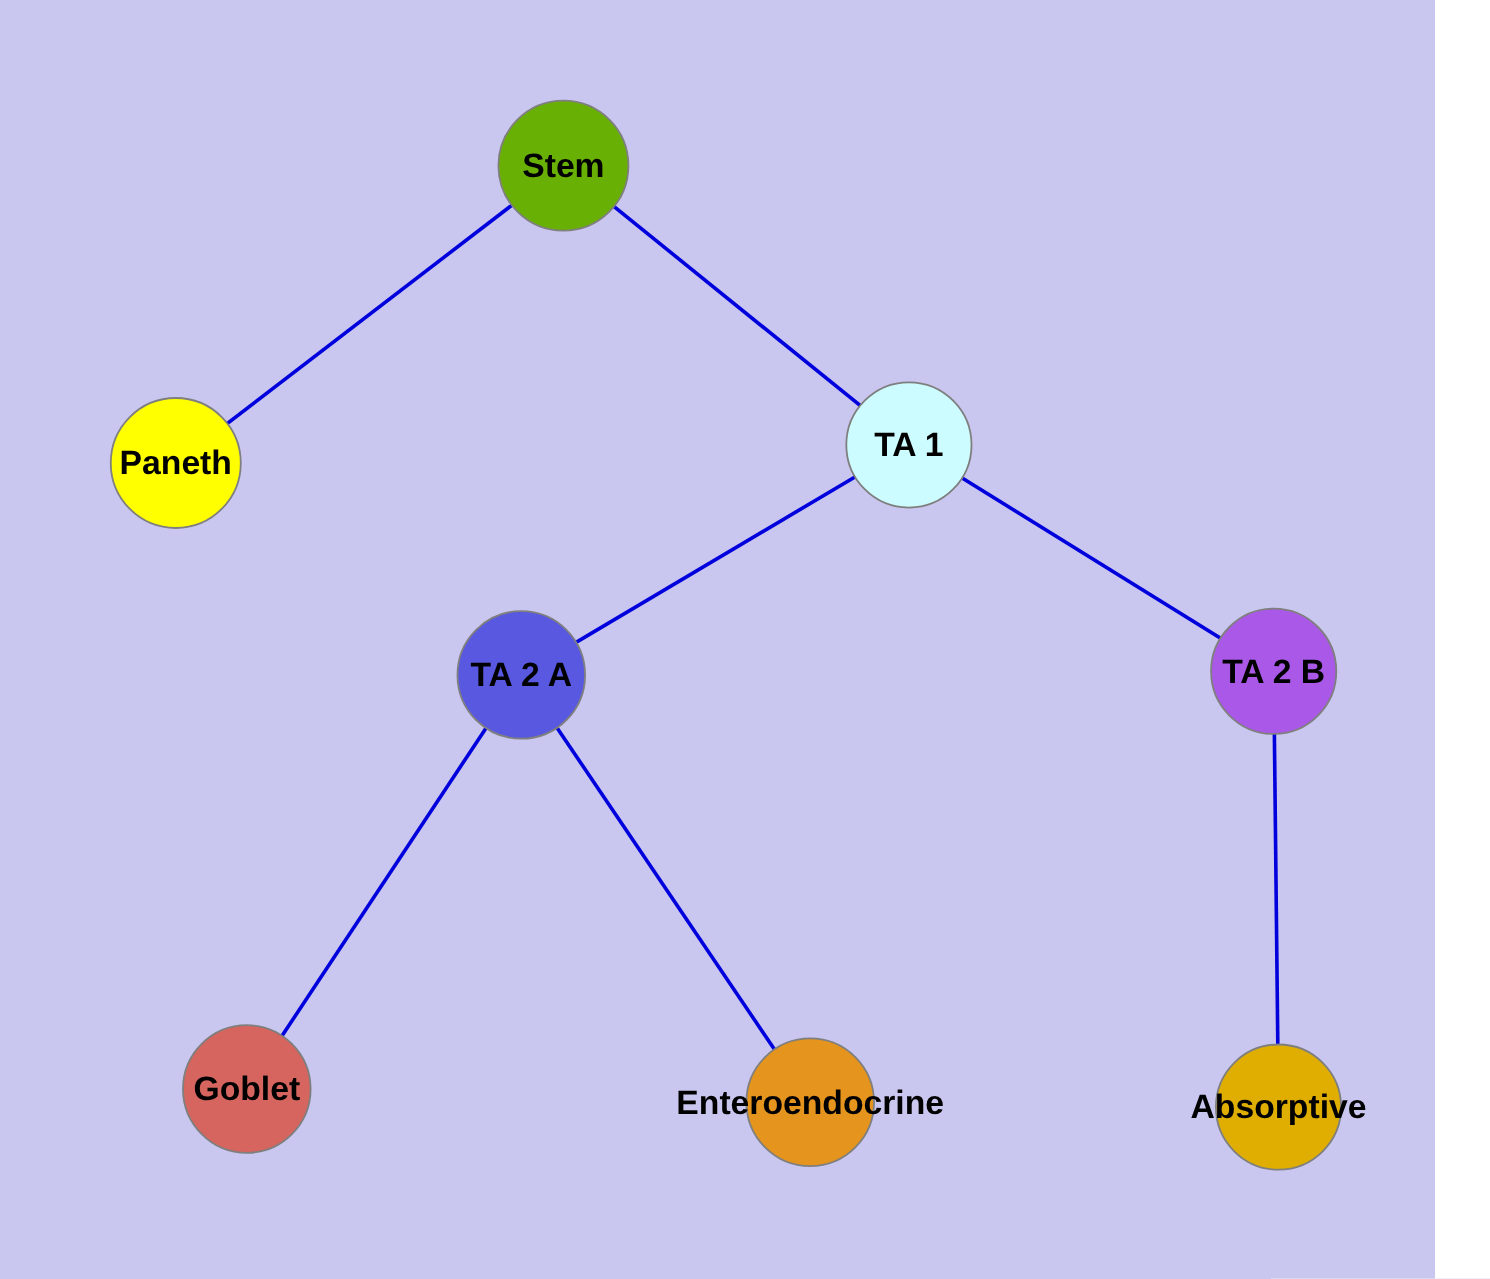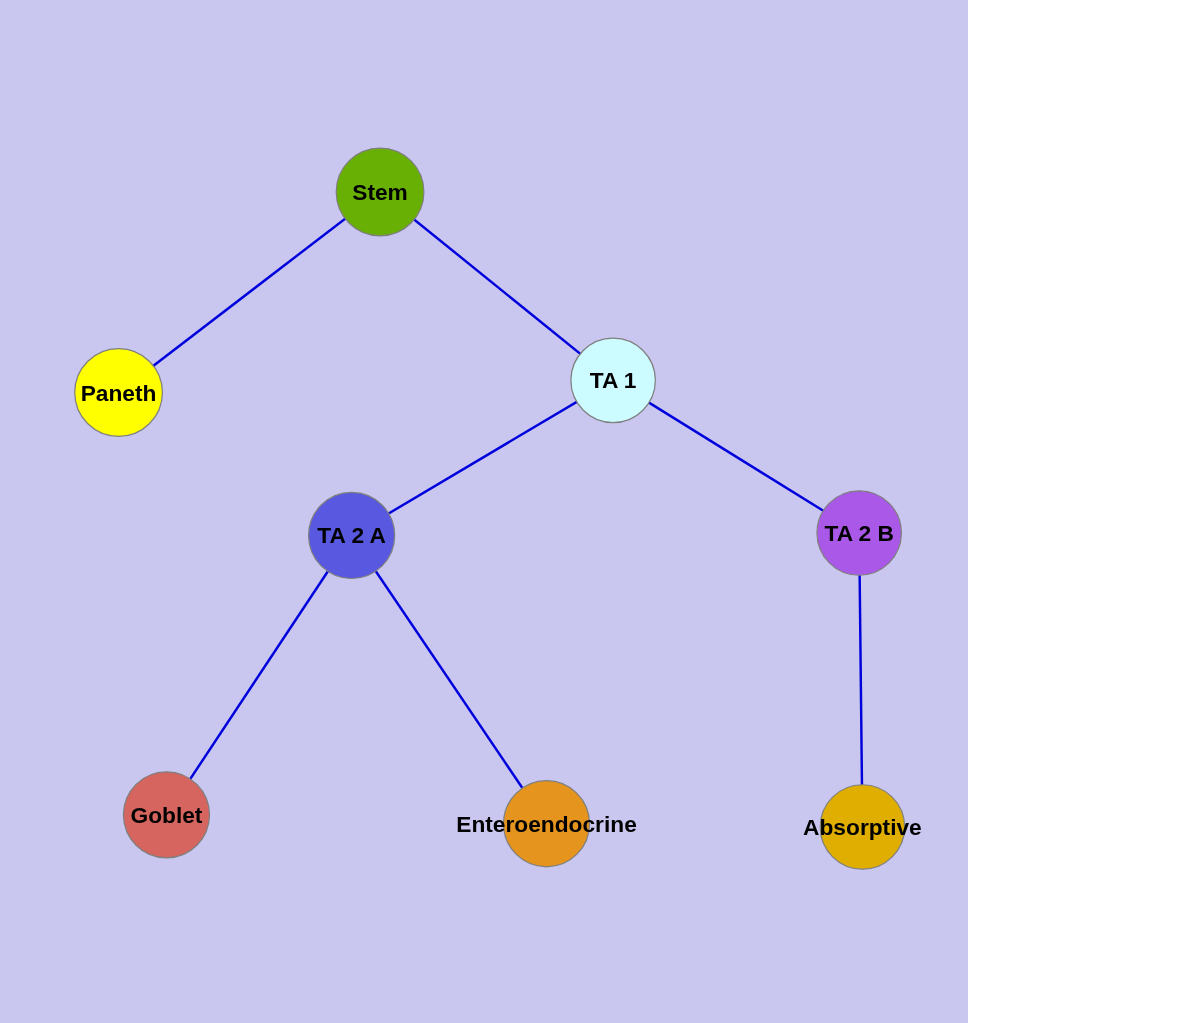--- a/index.html
+++ b/index.html
@@ -2,21 +2,21 @@
 <html><head>
 <meta charset="utf-8">
 <style>
   html, body {
     margin: 0;
     padding: 0;
     font-family: "Liberation Sans", sans-serif;
   }
   #canvas {
     position: relative;
-    width: 968px;
+    width: 1148px;
     height: 1023px;
     overflow: hidden;
   }
   #graph-svg {
     display: block;
     width: 100%;
     height: 100%;
   }
   .node-label {
     font-family: "Liberation Sans", sans-serif;

